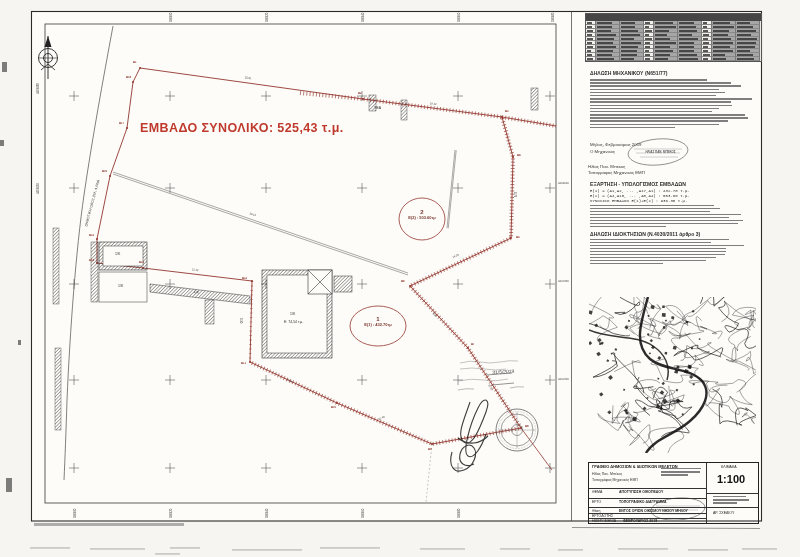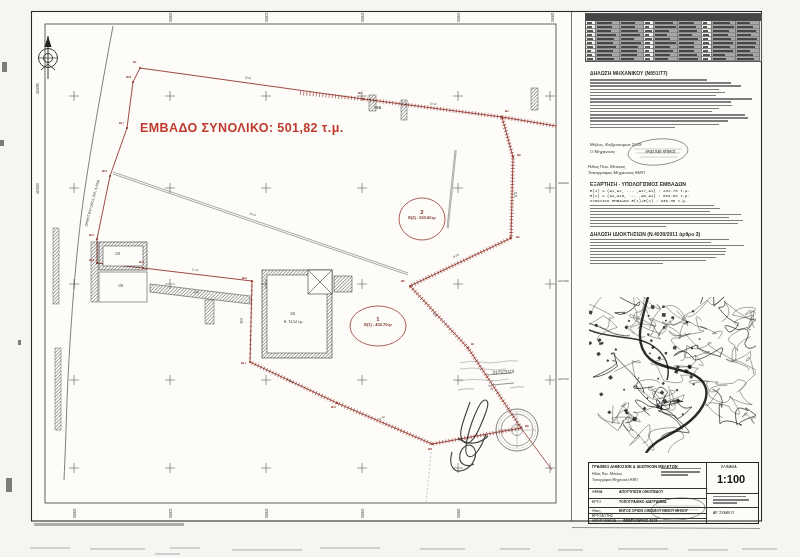--- a/index.html
+++ b/index.html
@@ -282,21 +282,21 @@
         <rect x="688" y="549" width="40" height="1.8" fill="#9a9a9a" opacity="0.45"></rect>
         <rect x="742" y="548" width="35" height="1.8" fill="#9a9a9a" opacity="0.45"></rect>
         <rect x="155" y="553" width="25" height="1.8" fill="#9a9a9a" opacity="0.45"></rect>
         <rect x="2" y="62" width="5" height="10" fill="#3a3a3a" opacity="0.65"></rect>
         <rect x="0" y="140" width="4" height="6" fill="#3a3a3a" opacity="0.65"></rect>
         <rect x="6" y="478" width="6" height="14" fill="#3a3a3a" opacity="0.65"></rect>
         <rect x="18" y="340" width="3" height="5" fill="#3a3a3a" opacity="0.65"></rect>
       </g>
   </svg>
 
-  <div class="abs total-label" style="left:140px;top:121px">ΕΜΒΑΔΟ ΣΥΝΟΛΙΚΟ: 501,82 τ.μ.</div>
+  <div class="abs total-label" style="left:140px;top:121px">ΕΜΒΑΔΟ ΣΥΝΟΛΙΚΟ: 525,43 τ.μ.</div>
 
   <div class="abs e-wrap" style="left:392px;top:209px;width:60px">
     <div class="e-num">2</div>
     <div class="e-lab">Ε(2) : 503.60τμ</div>
   </div>
   <div class="abs e-wrap" style="left:343px;top:316px;width:70px">
     <div class="e-num">1</div>
     <div class="e-lab">Ε(1) : 432.70τμ</div>
   </div>
 

